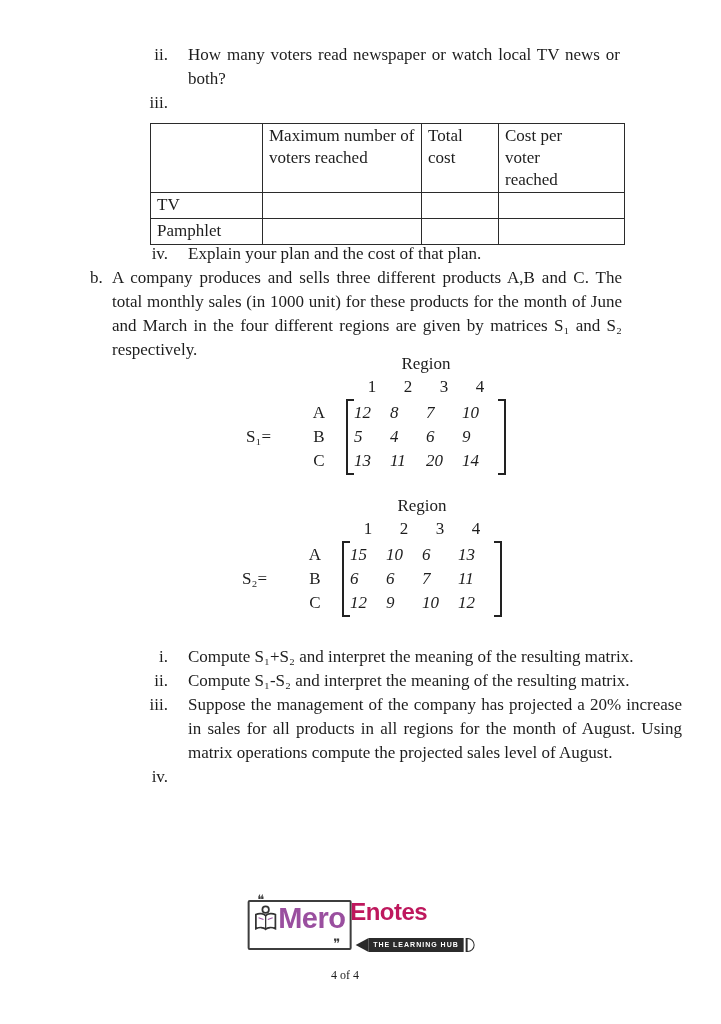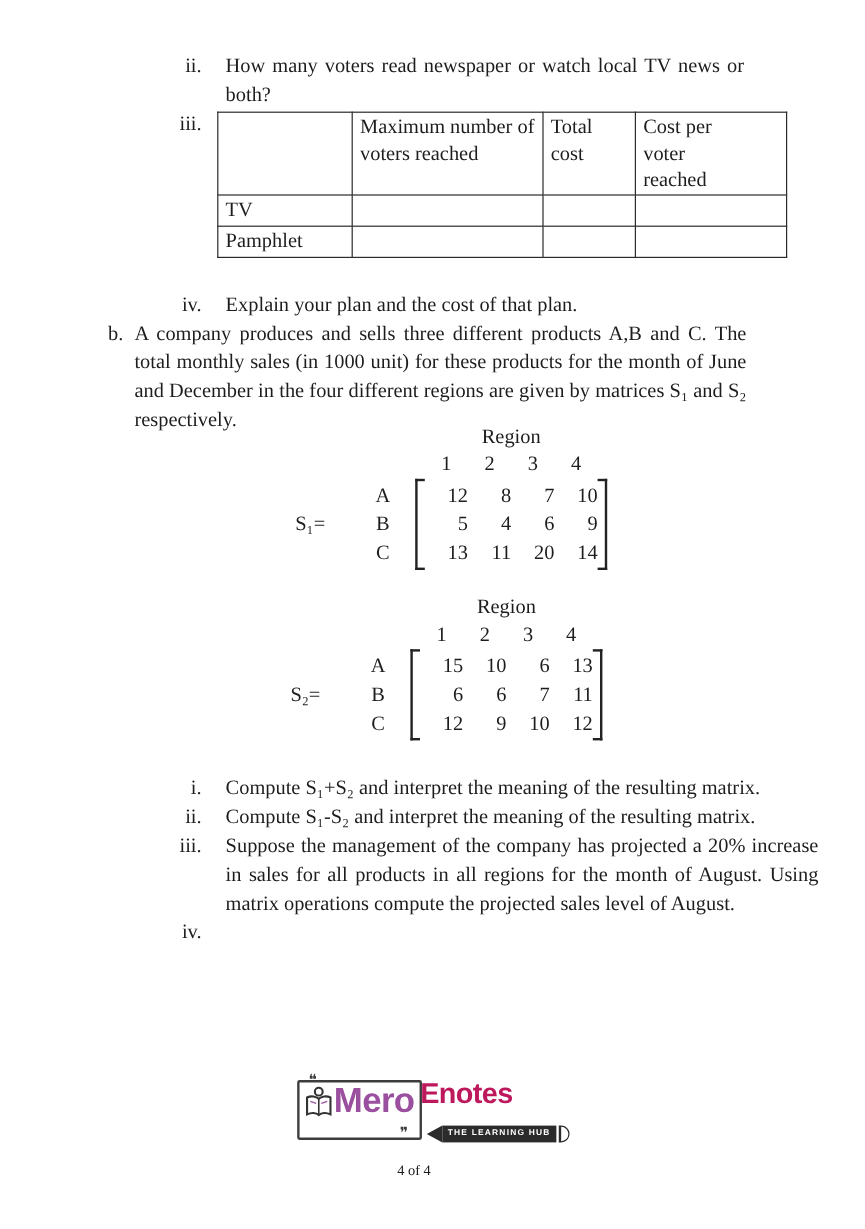--- a/index.html
+++ b/index.html
@@ -13,21 +13,21 @@
   
   .li { display:flex; line-height:24px; }
   .li .num { width:48px; text-align:right; flex:0 0 48px; }
   .li .txt { margin-left:20px; }
   .just { text-align:justify; }
 
   #top-list { position:absolute; left:120px; top:43px; width:560px; }
   #top-list .w-ii { width:432px; }
 
   
-  #voters-table { position:absolute; left:150px; top:93px; border-collapse:collapse;margin-left:31px; }
+  #voters-table { position:absolute; left:150px; top:123px; border-collapse:collapse; }
   #voters-table th, #voters-table td {
     border:1.5px solid #2b2b2b; font-weight:normal; text-align:left;
     vertical-align:top; padding:1px 6px; line-height:22px; font-size:17px;
   }
   #voters-table td.blank { height:23px; }
   .hdr-narrow { display:inline-block; max-width:72px; }
 
   #item-iv { position:absolute; left:120px; top:242px; width:560px; }
 
   
@@ -45,21 +45,21 @@
   .m-grid { position:absolute; left:100px; top:0; }
   .m-region { width:160px; text-align:center; line-height:24px; }
   .m-cols { display:grid; grid-template-columns:repeat(4,36px); padding:0 8px; line-height:22px; }
   .m-cols span { text-align:center; }
   .m-box { position:relative; display:inline-block; padding:2px 8px; margin-top:1px; }
   .m-box::before { content:""; position:absolute; left:0; top:0; bottom:0; width:6px;
     border:2px solid #222; border-right:none; }
   .m-box::after { content:""; position:absolute; right:0; top:0; bottom:0; width:6px;
     border:2px solid #222; border-left:none; }
   .m-cells { display:grid; grid-template-columns:repeat(4,36px); }
-  .m-cells span { text-align:right; line-height:24px; }
+  .m-cells span { text-align:left; line-height:24px;font-style:italic; }
 
   
   #sub-list { position:absolute; left:120px; top:645px; width:562px; }
   #sub-list .txt { width:494px; }
 
   
   #logo { position:absolute; top:897px; left:50%; transform:translateX(-52%); width:218px; height:62px; }
   .logo-box { position:absolute; left:0; top:3px; width:104px; height:50px; box-sizing:border-box;
     border:2.5px solid #3d3d3d; border-radius:2px; display:flex; align-items:flex-start; padding:2px 3px; background:#fff; }
   .brand-mero { font-family:"Liberation Sans",sans-serif; font-weight:bold; font-size:29px;
@@ -126,21 +126,21 @@
 
   <div id="item-iv">
     <div class="li">
       <span class="num">iv.</span>
       <span class="txt">Explain your plan and the cost of that plan.</span>
     </div>
   </div>
 
   <div id="question-b">
     <span class="b-num">b.</span>
-    <span class="b-txt">A company produces and sells three different products A,B and C. The total monthly sales (in 1000 unit) for these products for the month of June and December in the four different regions are given by matrices S₁ and S₂ respectively.</span>
+    <span class="b-txt">A company produces and sells three different products A,B and C. The total monthly sales (in 1000 unit) for these products for the month of June and March in the four different regions are given by matrices S₁ and S₂ respectively.</span>
   </div>
 
   <div id="matrix-1" class="matrix-block">
     <div class="m-name">S₁=</div>
     <div class="m-rows">
       <div>A</div>
       <div>B</div>
       <div>C</div>
     </div>
     <div class="m-grid">

